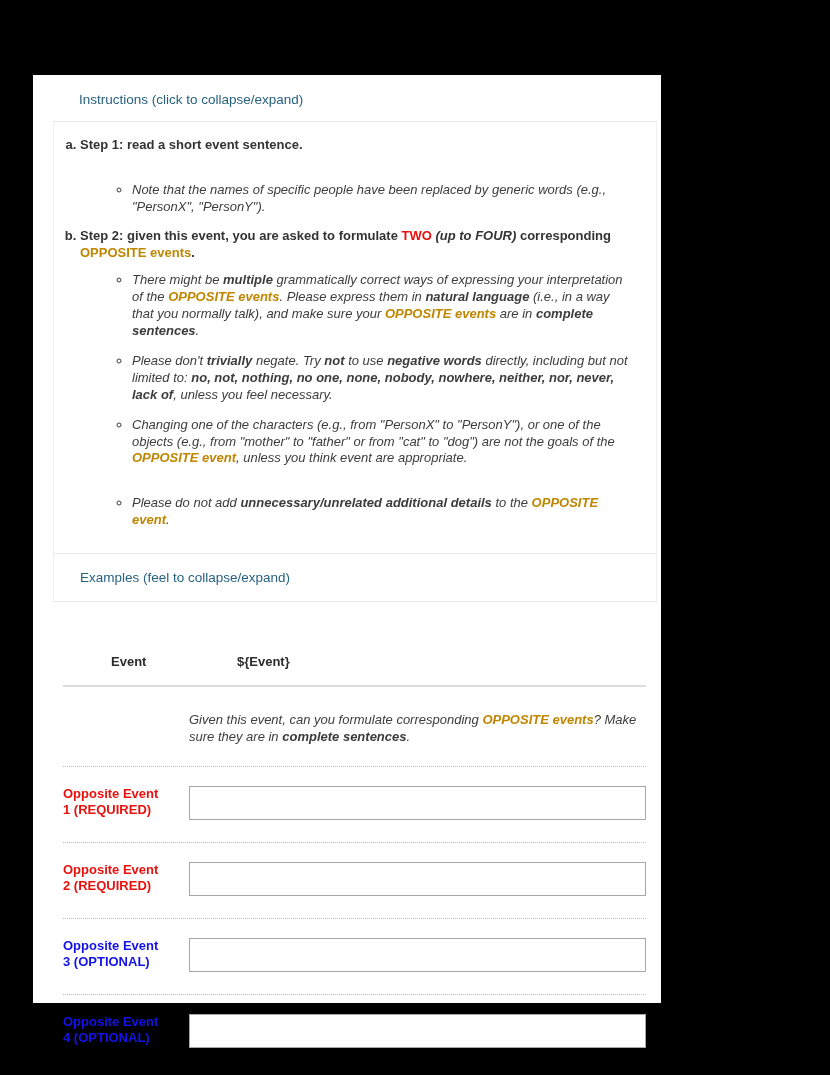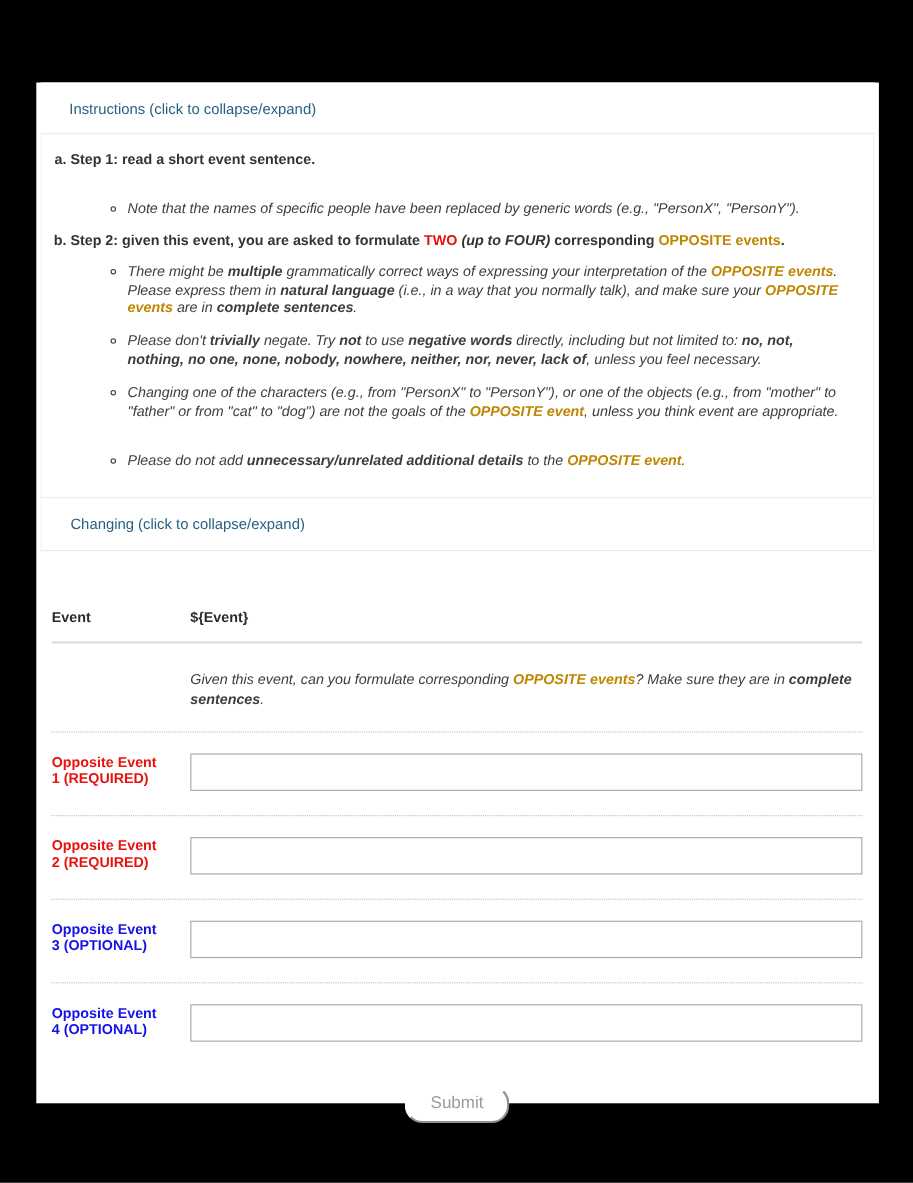--- a/index.html
+++ b/index.html
@@ -17,23 +17,23 @@
     color:var(--text);
   }
   .page{
     position:relative;
     width:830px;height:1075px;
     background:#000;
     overflow:hidden;
   }
   .sheet{
     position:absolute;left:33px;top:75px;
-    width:766px;height:928px;
-    background:#fff;
-    padding:0 4px 0 4px;
+    width:628px;height:928px;
+    background:#fff;
+    padding:0 4px 0 20px;
   }
   
   .panel-heading{
     padding:17px 26px 14px 26px;
     font-size:13.5px;
     color:var(--link);
     cursor:pointer;
     background:#fff;
   }
   .panel-body{
@@ -70,21 +70,21 @@
   .s-i{font-style:italic;}
   .s-red{color:var(--red);}
   .s-gold{color:var(--gold);}
   
   .task-section{margin-top:52px;padding:0 11px 0 10px;font-size:13px;}
   .grid-row{
     display:grid;
     grid-template-columns:126px 1fr;
   }
   .col-label{padding-right:26px;line-height:1.2;}
-  .event-label,.event-value{font-weight:700;font-size:13px;color:#2b2b2b;}
+  .event-label,.event-value{font-weight:700;font-size:13px;color:#2b2b2b;margin-left:48px;}
   hr{margin:0;border:none;}
   hr.solid-rule{border-top:2px solid #dcdcdc;margin-top:15px;}
   hr.dotted-rule{border-top:1px dotted #bdbdbd;}
   .question-row{margin-top:24px;}
   .question-text{line-height:1.32;color:#3c3c3c;}
   .m-div1{margin-top:21px;}
   .m-row{margin-top:19px;}
   .m-div2{margin-top:22px;}
   .field-label{font-weight:700;font-size:13px;line-height:1.2;}
   .field-label.required{color:var(--red);}
@@ -136,21 +136,21 @@
             <ul>
               <li><span class="s-i">There might be </span><span class="s-b s-i">multiple</span><span class="s-i"> grammatically correct ways of expressing your interpretation of the </span><span class="s-b s-i s-gold">OPPOSITE events</span><span class="s-i">. Please express them in </span><span class="s-b s-i">natural language</span><span class="s-i"> (i.e., in a way that you normally talk), and make sure your </span><span class="s-b s-i s-gold">OPPOSITE events</span><span class="s-i"> are in </span><span class="s-b s-i">complete sentences</span><span class="s-i">.</span></li>
               <li><span class="s-i">Please don't </span><span class="s-b s-i">trivially</span><span class="s-i"> negate. Try </span><span class="s-b s-i">not</span><span class="s-i"> to use </span><span class="s-b s-i">negative words</span><span class="s-i"> directly, including but not limited to: </span><span class="s-b s-i">no, not, nothing, no one, none, nobody, nowhere, neither, nor, never, lack of</span><span class="s-i">, unless you feel necessary.</span></li>
               <li><span class="s-i">Changing one of the characters (e.g., from "PersonX" to "PersonY"), or one of the objects (e.g., from "mother" to "father" or from "cat" to "dog") are not the goals of the </span><span class="s-b s-i s-gold">OPPOSITE event</span><span class="s-i">, unless you think event are appropriate.</span></li>
               <li><span class="s-i">Please do not add </span><span class="s-b s-i">unnecessary/unrelated additional details</span><span class="s-i"> to the </span><span class="s-b s-i s-gold">OPPOSITE event</span><span class="s-i">.</span></li>
             </ul>
           </li>
         </ol>
       </div>
 
-      <div class="panel-heading examples-heading">Changing (click to collapse/expand)</div>
+      <div class="panel-heading examples-heading">Examples (feel to collapse/expand)</div>
     </div>
 
     <div class="task-section">
 
       <div class="grid-row">
         <div class="col-label event-label">Event</div>
         <div class="event-value">${Event}</div>
       </div>
 
       <hr class="solid-rule">

